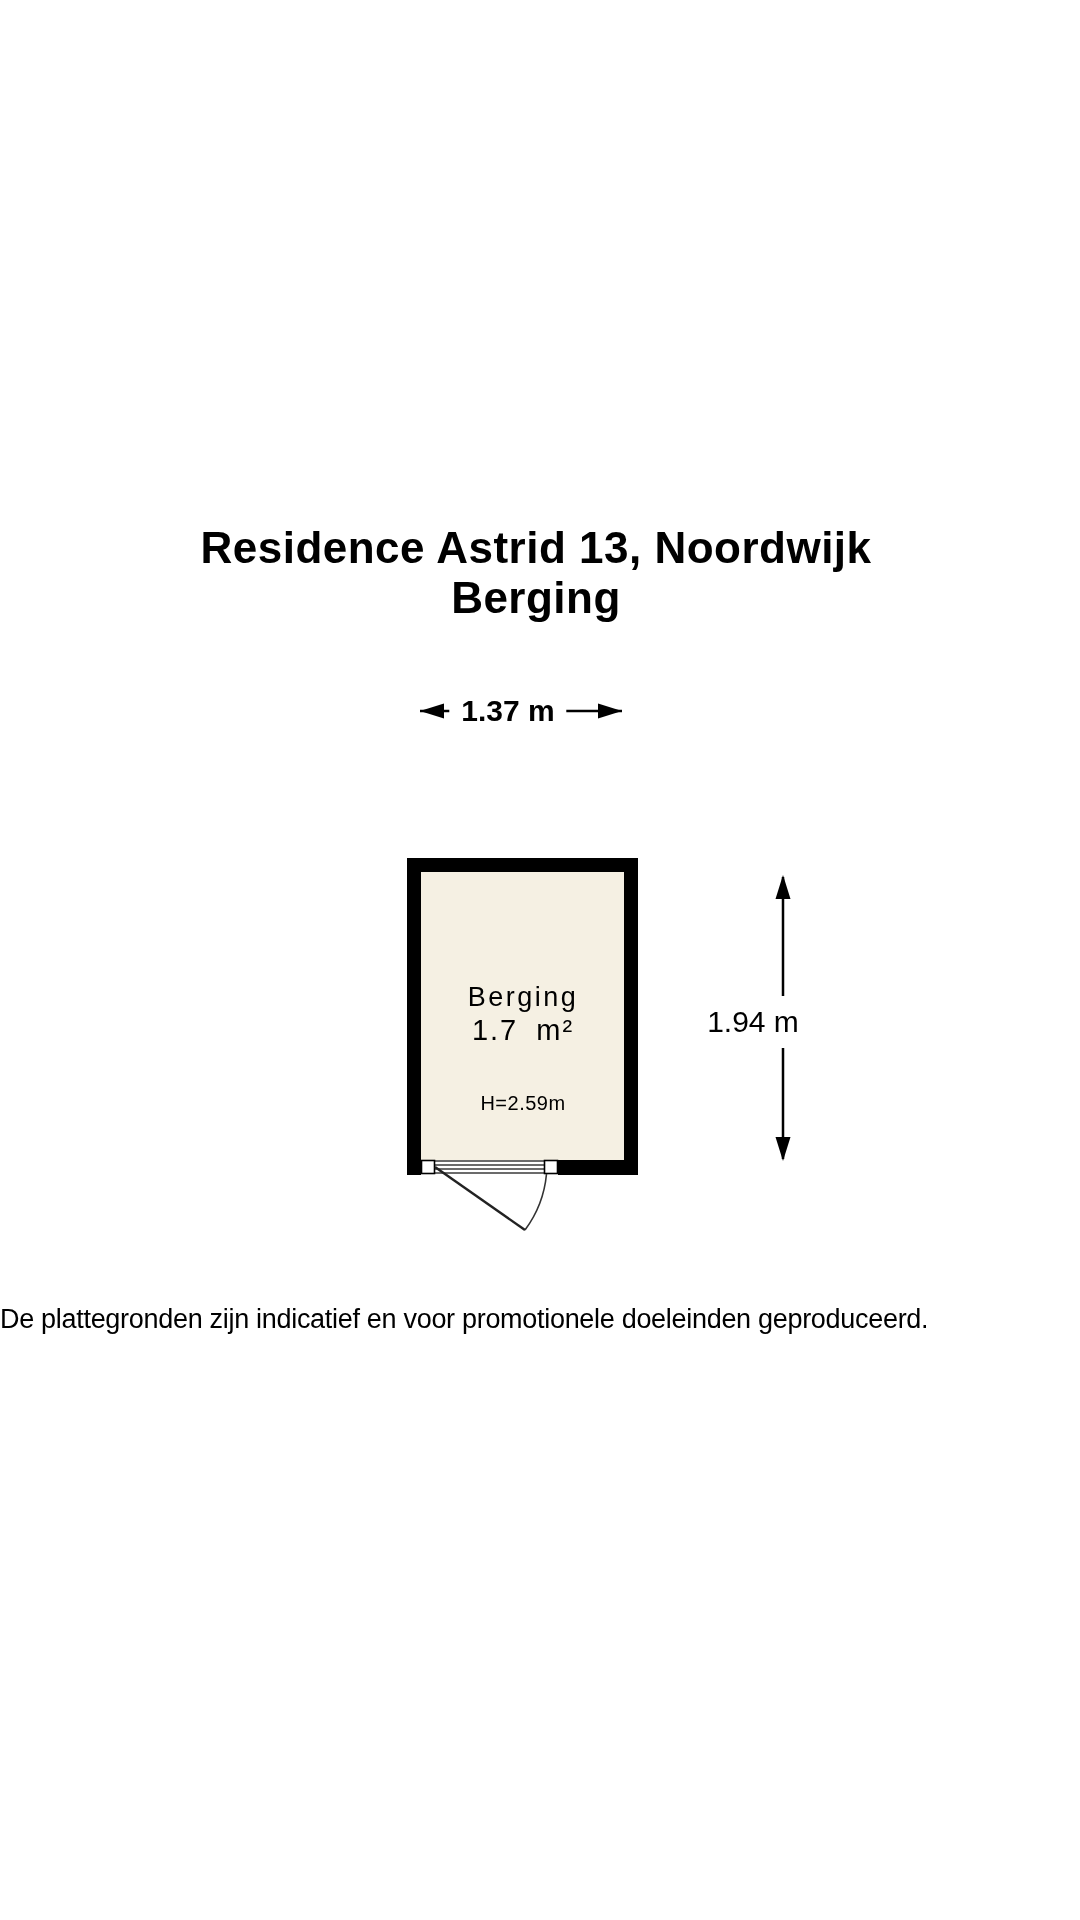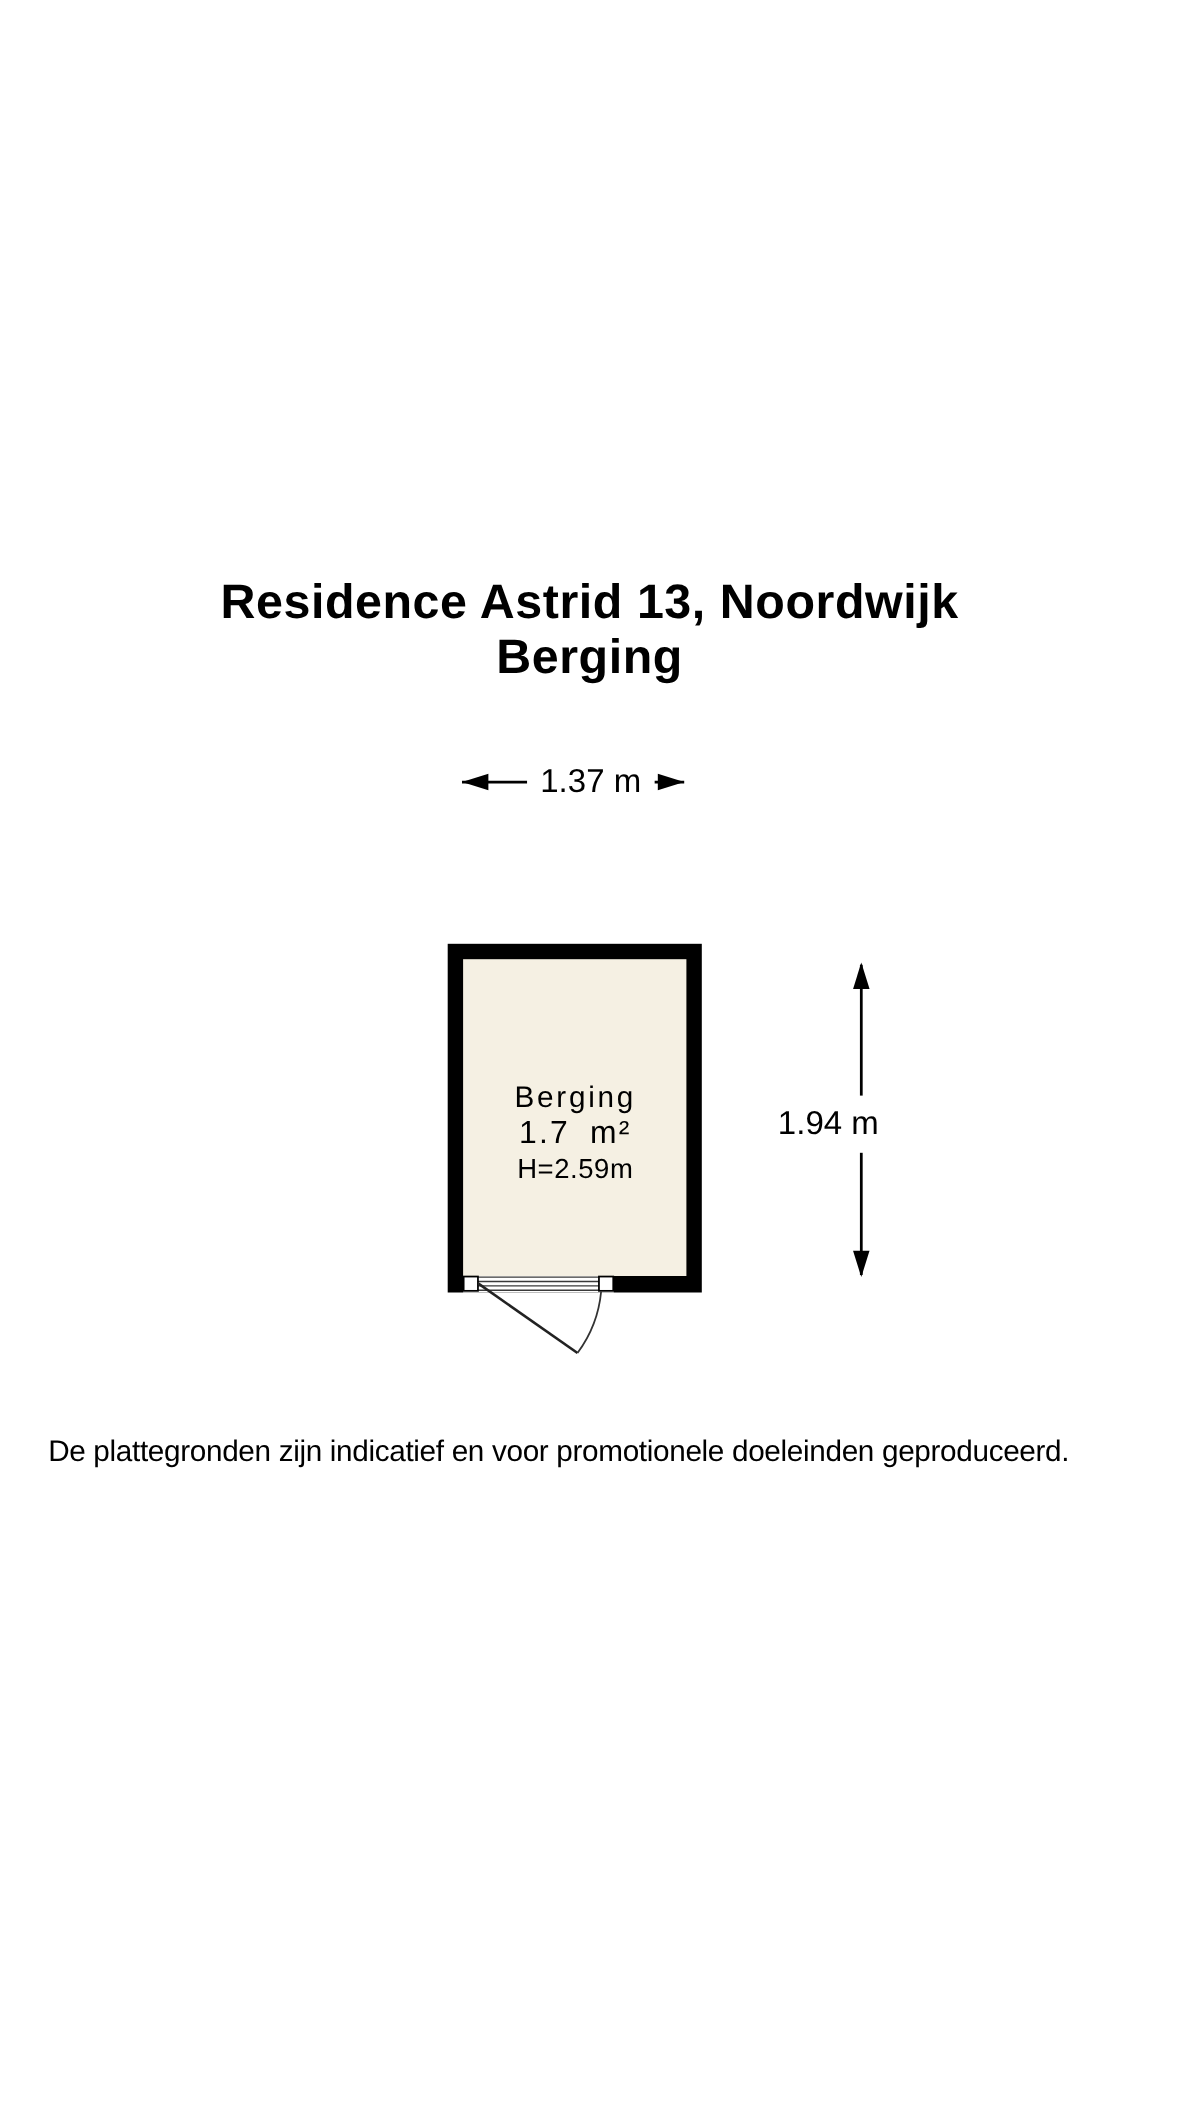--- a/index.html
+++ b/index.html
@@ -44,21 +44,21 @@
   .dim-label {
     position: absolute;
     background: #ffffff;
     font-size: 30px;
     line-height: 36px;
     white-space: nowrap;
     transform: translateX(-50%);
     padding: 0 12px;
     text-align: center;
   }
-  #width-dim-label  { left: 537px; top: 693px; }
+  #width-dim-label  { left: 508px; top: 693px; font-weight: bold; }
   #height-dim-label { left: 753px; top: 996px; padding: 8px 10px; }
 
   
   .room-labels {
     position: absolute;
     left: 523px;
     top: 981px;
     transform: translateX(-50%);
     text-align: center;
     white-space: nowrap;
@@ -68,32 +68,33 @@
     letter-spacing: 2.5px;
     line-height: 33px;
   }
   .room-area {
     font-size: 29px;
     letter-spacing: 2px;
     word-spacing: 8px;
     line-height: 33px;
   }
   .room-ceiling {
-    font-size: 25px;
+    font-size: 20px;
     letter-spacing: 0.5px;
     line-height: 32px;
+    margin-top: 40px;
   }
 
   
   .footer-block {
     position: absolute;
     top: 1303px;
     left: 0;
     width: 972px;
-    text-align: right;
+    text-align: left;
   }
   .footer-line {
     font-size: 27px;
     line-height: 33px;
     letter-spacing: -0.3px;
     white-space: nowrap;
   }
 </style>
 </head>
 <body>

